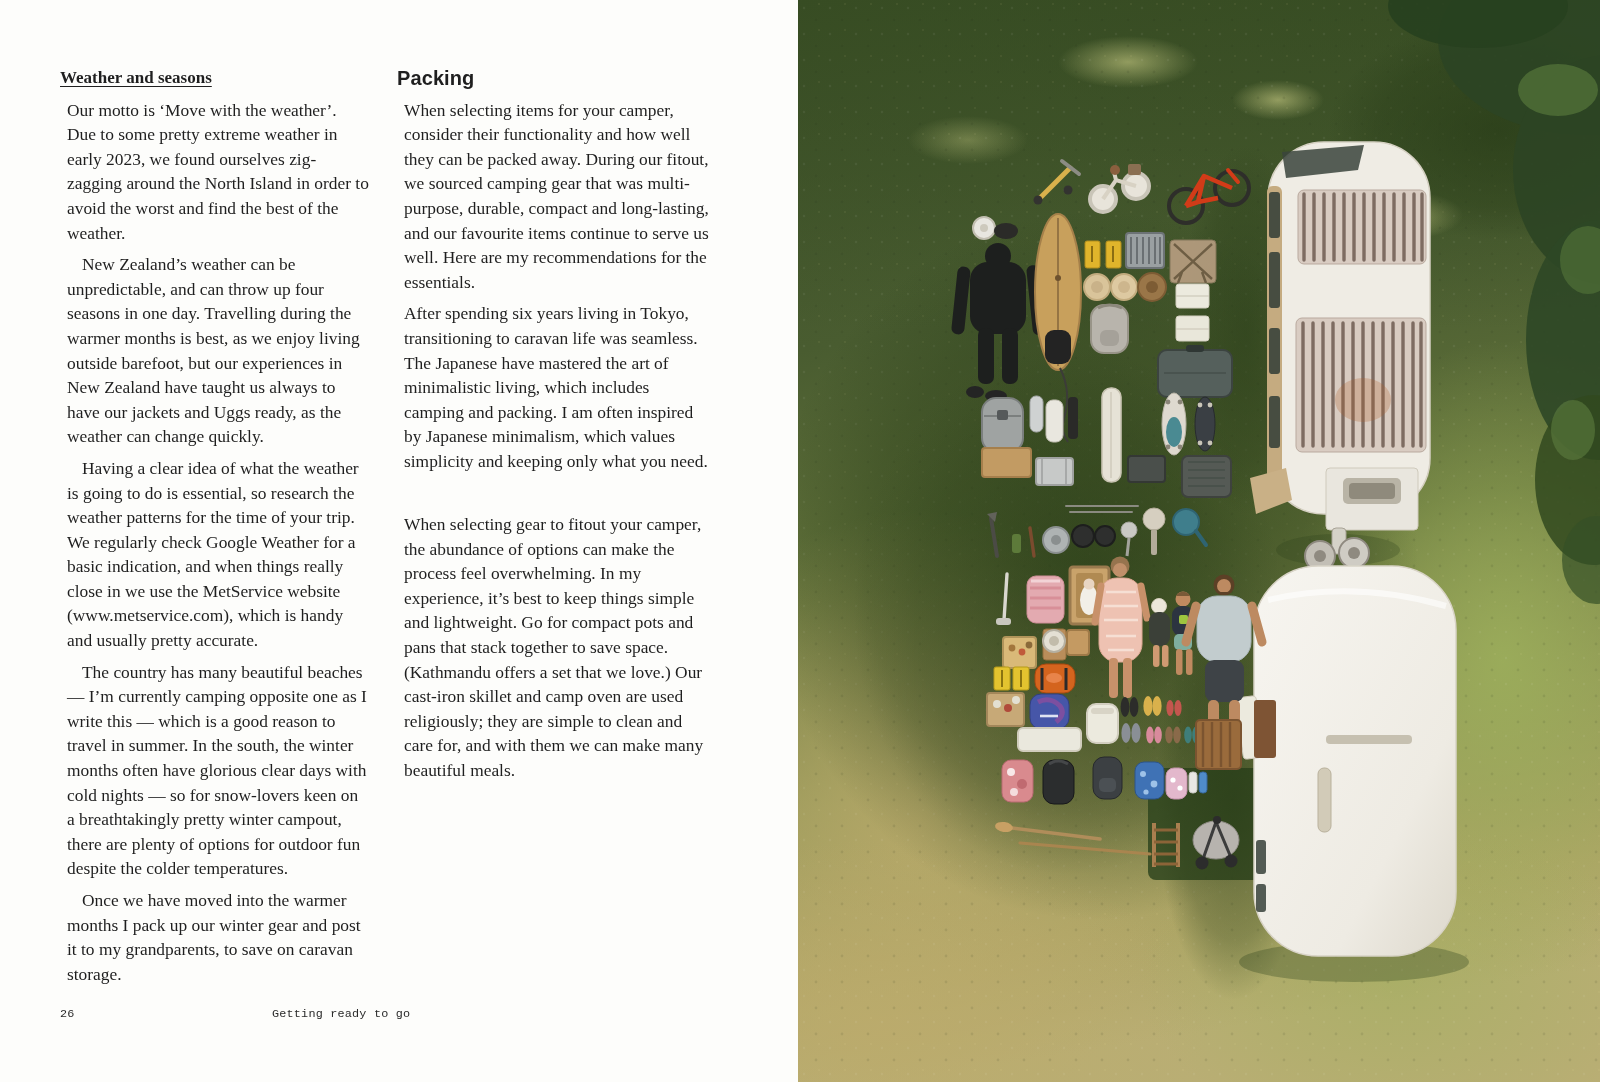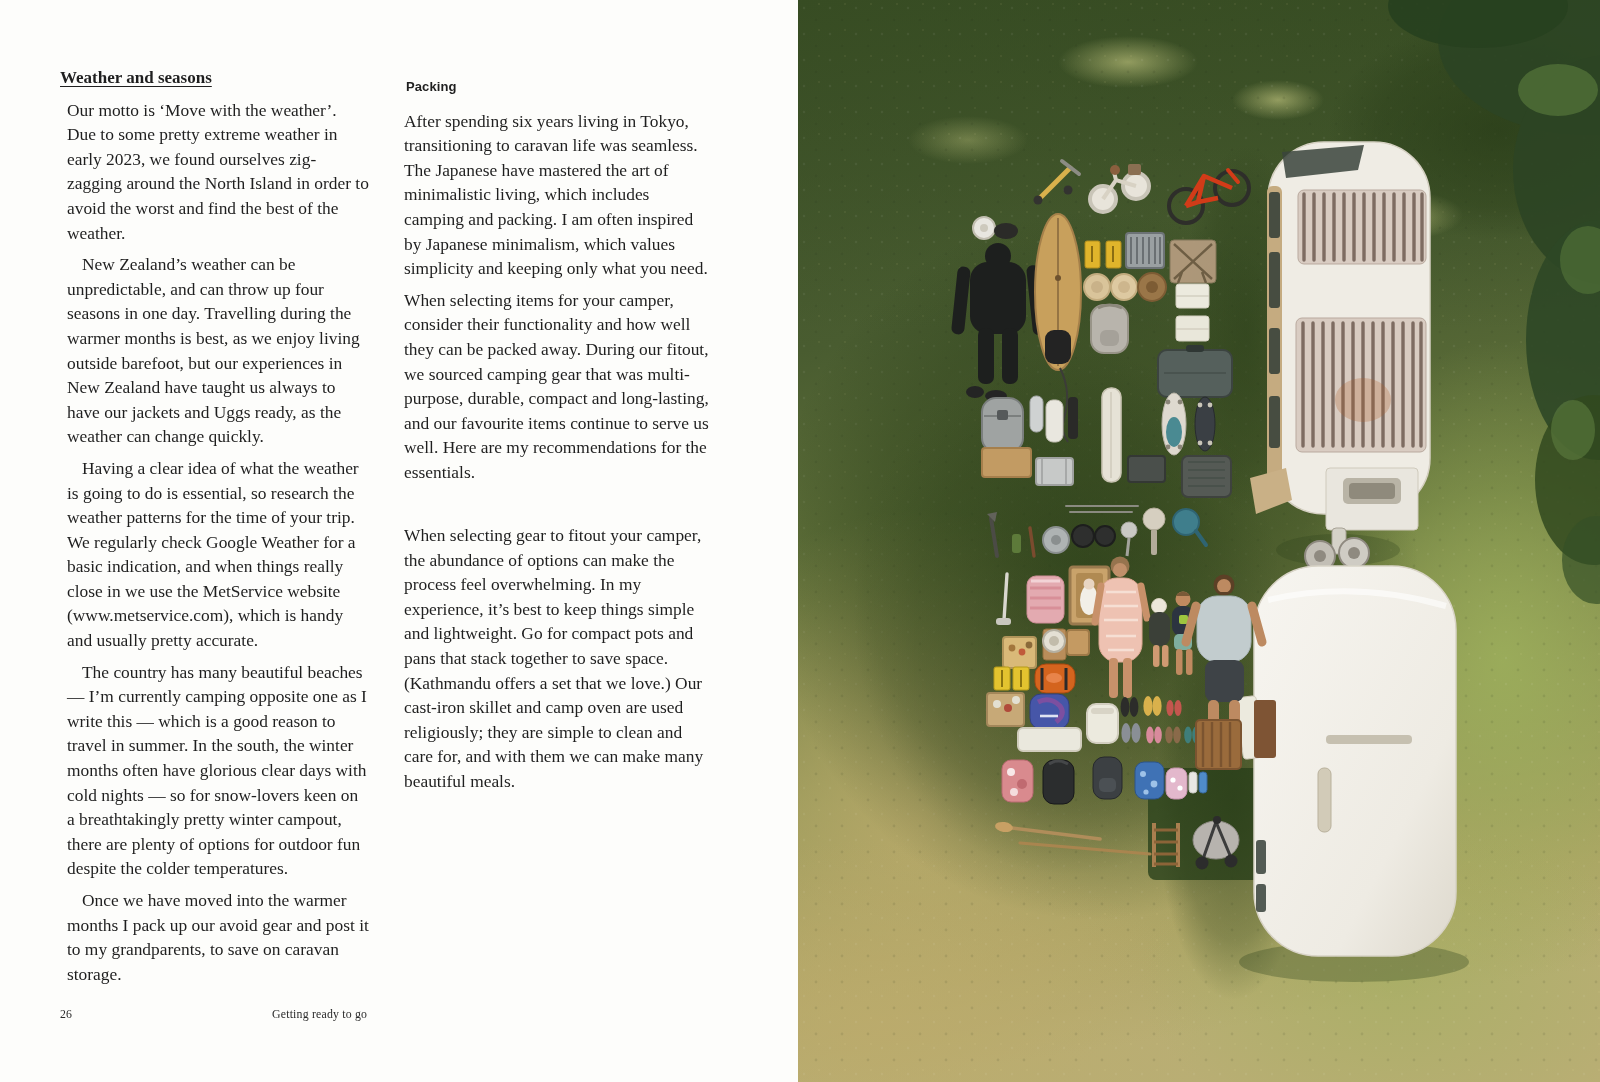--- a/index.html
+++ b/index.html
@@ -10,51 +10,51 @@
   .col{position:absolute;top:66px;width:316px;font-size:17.4px;line-height:24.6px;}
   .col1{left:60px;}
   .col2{left:397px;width:319px;}
   .col p{margin:7px;}
   .col p.indent{text-indent:15px;}
   .serif-h{
     margin:0;font-size:17px;font-weight:700;line-height:24.6px;
     text-decoration:underline;text-underline-offset:3px;text-decoration-thickness:1.2px;
   }
   .sans-h{
-    margin:9px;font-family:"Liberation Sans", sans-serif;font-size:13px;
+    margin:0;font-family:"Liberation Sans", sans-serif;font-size:20px;
     font-weight:700;line-height:24.6px;letter-spacing:.1px;
   }
   .section-gap{height:24.6px;}
   .footer-num,.footer-title{
-    position:absolute;top:1007px;font-family:Liberation Serif, serif;
+    position:absolute;top:1007px;font-family:Liberation Mono, monospace;
     font-size:11.8px;color:#2a2a2a;letter-spacing:.2px;
   }
   .footer-num{left:60px;}
   .footer-title{left:272px;}
   .photo{position:absolute;top:0;left:798px;width:802px;height:1082px;}
   .photo svg{display:block;}
 </style>
 </head>
 <body>
 
 <div class="page">
 
   <div class="col col1">
     <h3 class="serif-h">Weather and seasons</h3>
     <p>Our motto is ‘Move with the weather’. Due to some pretty extreme weather in early 2023, we found ourselves zig-zagging around the North Island in order to avoid the worst and find the best of the weather.</p>
     <p class="indent">New Zealand’s weather can be unpredictable, and can throw up four seasons in one day. Travelling during the warmer months is best, as we enjoy living outside barefoot, but our experiences in New Zealand have taught us always to have our jackets and Uggs ready, as the weather can change quickly.</p>
     <p class="indent">Having a clear idea of what the weather is going to do is essential, so research the weather patterns for the time of your trip. We regularly check Google Weather for a basic indication, and when things really close in we use the MetService website (www.metservice.com), which is handy and usually pretty accurate.</p>
     <p class="indent">The country has many beautiful beaches — I’m currently camping opposite one as I write this — which is a good reason to travel in summer. In the south, the winter months often have glorious clear days with cold nights — so for snow-lovers keen on a breathtakingly pretty winter campout, there are plenty of options for outdoor fun despite the colder temperatures.</p>
-    <p class="indent">Once we have moved into the warmer months I pack up our avoid gear and post it to my grandparents, to save on caravan storage.</p>
+    <p class="indent">Once we have moved into the warmer months I pack up our winter gear and post it to my grandparents, to save on caravan storage.</p>
   </div>
 
   <div class="col col2">
     <h3 class="sans-h">Packing</h3>
+    <p>When selecting items for your camper, consider their functionality and how well they can be packed away. During our fitout, we sourced camping gear that was multi-purpose, durable, compact and long-lasting, and our favourite items continue to serve us well. Here are my recommendations for the essentials.</p>
     <p>After spending six years living in Tokyo, transitioning to caravan life was seamless. The Japanese have mastered the art of minimalistic living, which includes camping and packing. I am often inspired by Japanese minimalism, which values simplicity and keeping only what you need.</p>
-    <p>When selecting items for your camper, consider their functionality and how well they can be packed away. During our fitout, we sourced camping gear that was multi-purpose, durable, compact and long-lasting, and our favourite items continue to serve us well. Here are my recommendations for the essentials.</p>
     <div class="section-gap"></div>
     <p>When selecting gear to fitout your camper, the abundance of options can make the process feel overwhelming. In my experience, it’s best to keep things simple and lightweight. Go for compact pots and pans that stack together to save space. (Kathmandu offers a set that we love.) Our cast-iron skillet and camp oven are used religiously; they are simple to clean and care for, and with them we can make many beautiful meals.</p>
   </div>
 
   <div class="footer-num">26</div>
   <div class="footer-title">Getting ready to go</div>
 
   <div class="photo">
     <svg width="802" height="1082" viewBox="0 0 802 1082" role="img" aria-label="Aerial drone photo of a family of five lying on a lawn between their campervan and caravan, with camping gear laid out in a neat grid: surfboard, wetsuit, kids’ bikes, scooter, camp chairs, hats, kitchen pots and pans, cooler, backpacks, shoes, sleeping bag and a wooden stool.">
       <defs>

